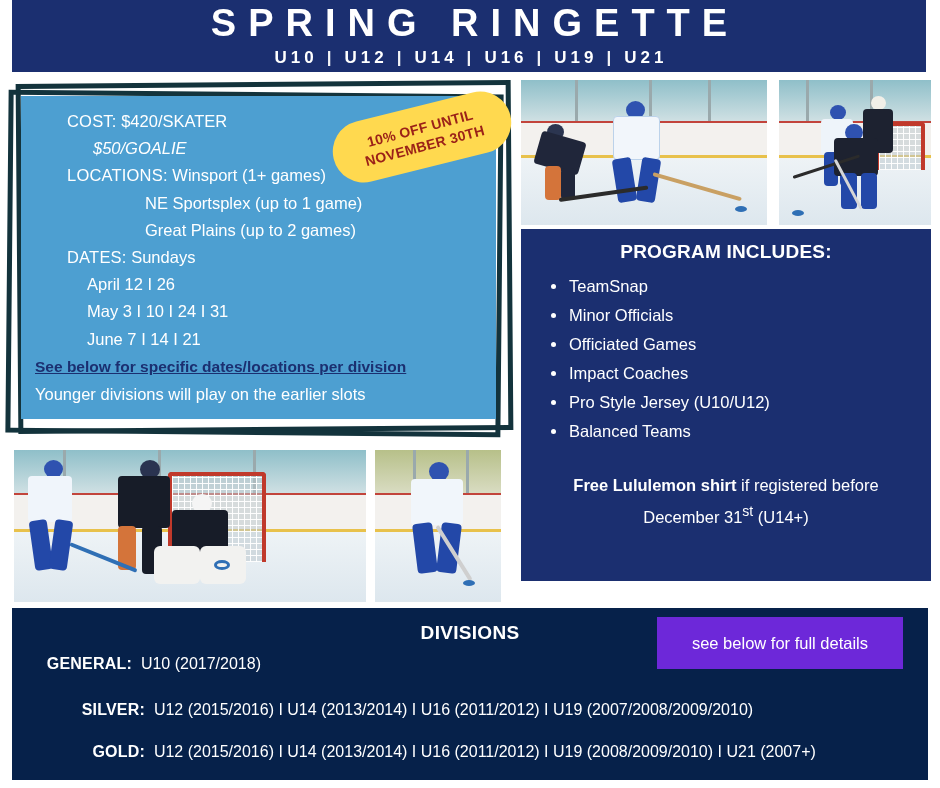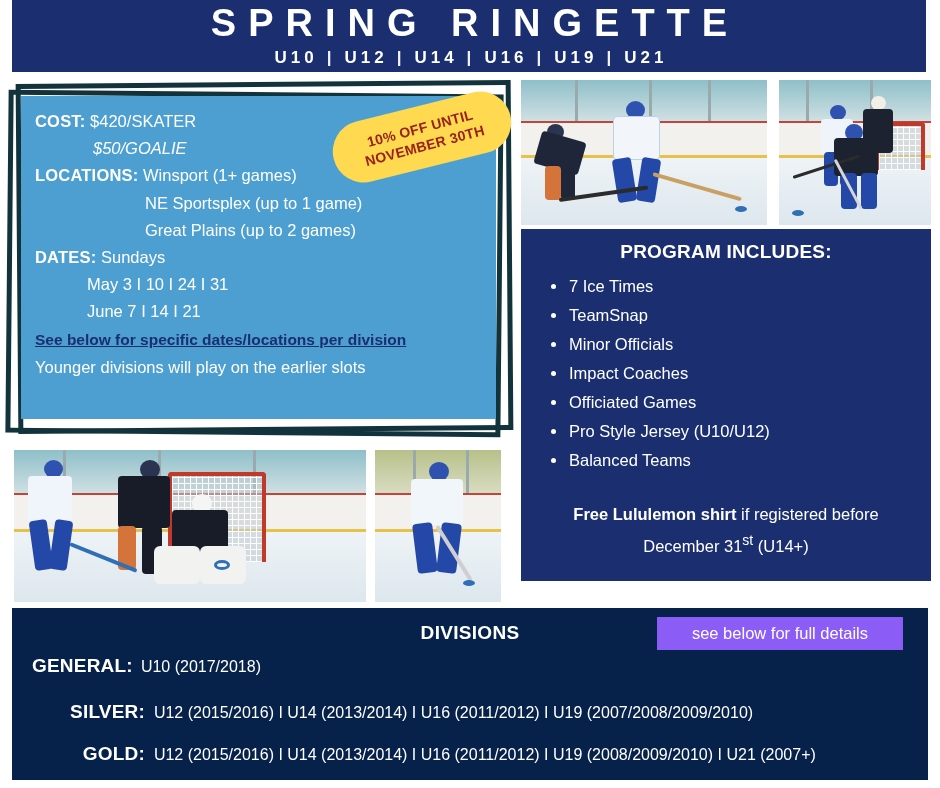--- a/index.html
+++ b/index.html
@@ -40,21 +40,21 @@
   .frame-b { left: 2px;  top: 12px; width: 495px; height: 343px; transform: rotate(0.55deg); }
 
   .info-panel {
     position: absolute; left: 21px; top: 96px; width: 475px; height: 323px;
     background: #4d9fd1;
     padding: 12px 14px 8px 14px;
     color: #ffffff;
     overflow: hidden;
   }
   .info-row { font-size: 16.5px; line-height: 27.2px; white-space: nowrap; }
-  .info-row b { font-weight: 700; letter-spacing: 0.2px; }
+  .info-row b { font-weight: 400; letter-spacing: 0.2px; margin-left: 32px; }
   .indent-1 { padding-left: 58px; font-style: italic; }
   .indent-2 { padding-left: 110px; }
   .indent-3 { padding-left: 52px; }
   .bold-dates { font-weight: 400; }
   .seebelow {
     font-weight: 700; font-size: 15.5px; color: #1b2f70;
     text-decoration: underline; line-height: 28px; white-space: nowrap;
   }
 
   
@@ -126,27 +126,27 @@
   
   .divisions {
     position: absolute; left: 12px; top: 608px; width: 916px; height: 172px;
     background: #06214a; color: #ffffff;
   }
   .div-title {
     position: absolute; left: 0; right: 0; top: 14px; text-align: center;
     font-size: 19px; font-weight: 700; letter-spacing: .3px;
   }
   .div-btn {
-    position: absolute; left: 645px; top: 9px; width: 246px; height: 33px;
-    background: #8b5cf6; color: #ffffff;
+    position: absolute; left: 645px; top: 9px; width: 246px; height: 52px;
+    background: #6d28d9; color: #ffffff;
     display: flex; align-items: center; justify-content: center;
     font-size: 16.5px;
   }
   .div-row { position: absolute; white-space: nowrap; font-size: 16px; }
-  .div-row .lbl { font-weight: 700; font-size: 19px; letter-spacing: .2px; }
+  .div-row .lbl { font-weight: 700; font-size: 16px; letter-spacing: .2px; }
   .div-row .val { font-weight: 400; }
   .row-general { left: 20px; top: 47px; }
   .row-silver  { left: 45px; top: 93px; }
   .row-gold    { left: 45px; top: 135px; }
   .div-row .lbl-box { display: inline-block; text-align: right; }
   .w-general { width: 100px; }
   .w-silver  { width: 88px; }
   .w-gold    { width: 88px; }
 </style>
 </head>
@@ -182,20 +182,23 @@
       <span>NE Sportsplex (up to 1 game)</span>
     </div>
     <div class="info-row indent-2">
       <span>Great Plains (up to 2 games)</span>
     </div>
     <div class="info-row">
       <b>DATES:</b>
       <span>Sundays</span>
     </div>
     <div class="info-row indent-3">
+      <span>April  12  I  26</span>
+    </div>
+    <div class="info-row indent-3">
       <span class="bold-dates">May 3 I 10 I 24 I 31</span>
     </div>
     <div class="info-row indent-3">
       <span class="bold-dates">June 7</span>
       <span>I  14  I  21</span>
     </div>
     <div class="seebelow">See below for specific dates/locations per division</div>
     <div class="info-row">Younger divisions will play on the earlier slots</div>
   </div>
 
@@ -301,25 +304,24 @@
       <div class="pl-body" style="left:40px; top:73px; width:20px; height:50px; background:#2348a8; transform:rotate(-7deg);"></div>
       <div class="pl-body" style="left:64px; top:73px; width:20px; height:50px; background:#2348a8; transform:rotate(7deg);"></div>
     </div>
     <div class="stick" style="left:62px; top:74px; width:64px; height:4px; background:#cfcfcf; transform:rotate(58deg);"></div>
     <div class="ring" style="left:88px; top:130px;"></div>
   </div>
 
   <div class="program">
     <h2>PROGRAM INCLUDES:</h2>
     <ul>
-      <li><span class="bullet"></span><span>7 Ice Times</span></li>
       <li><span class="bullet"></span><span>TeamSnap</span></li>
       <li><span class="bullet"></span><span>Minor Officials</span></li>
+      <li><span class="bullet"></span><span>Officiated Games</span></li>
       <li><span class="bullet"></span><span>Impact Coaches</span></li>
-      <li><span class="bullet"></span><span>Officiated Games</span></li>
       <li><span class="bullet"></span><span>Pro Style Jersey (U10/U12)</span></li>
       <li><span class="bullet"></span><span>Balanced Teams</span></li>
     </ul>
     <div class="freeline">
       <b>Free Lululemon shirt</b><span> if registered before</span><br>
       <span>December 31</span><sup>st</sup><span> (U14+)</span>
     </div>
   </div>
 
   <div class="divisions">

